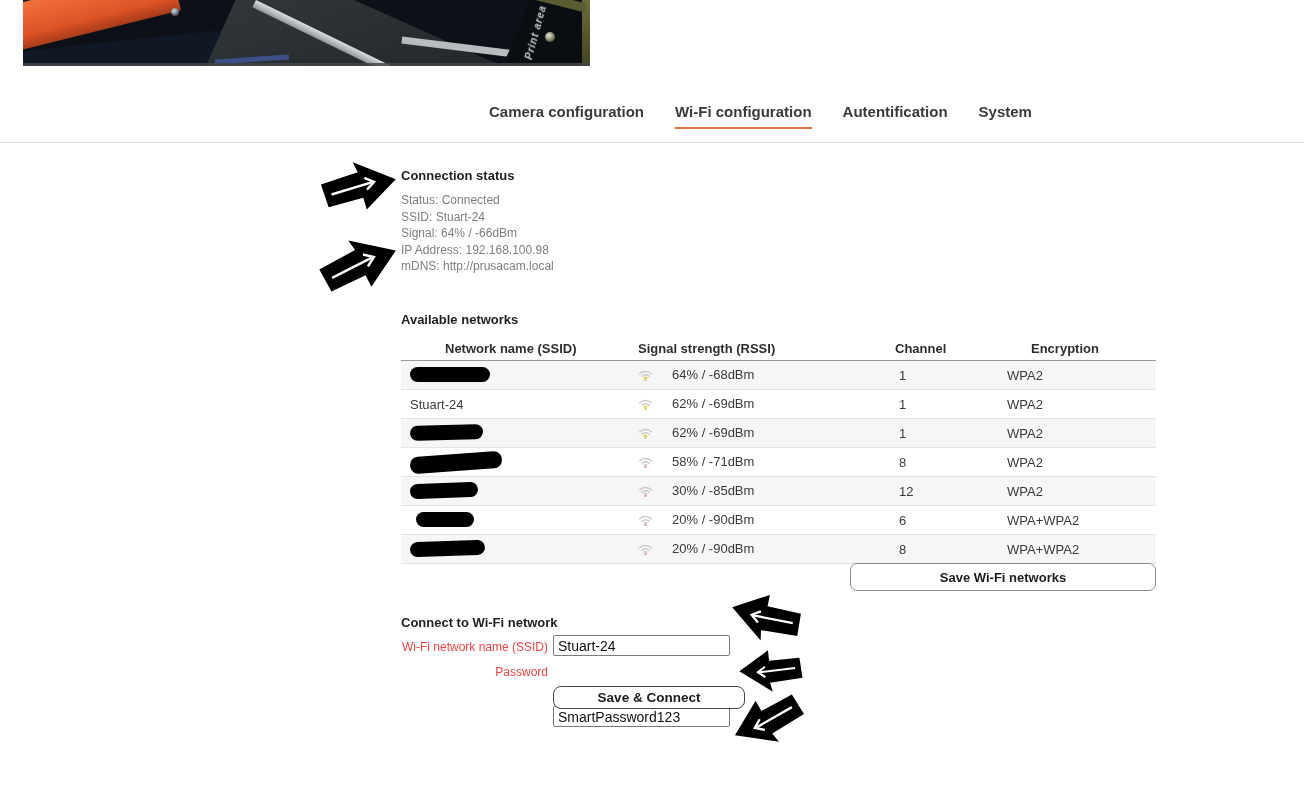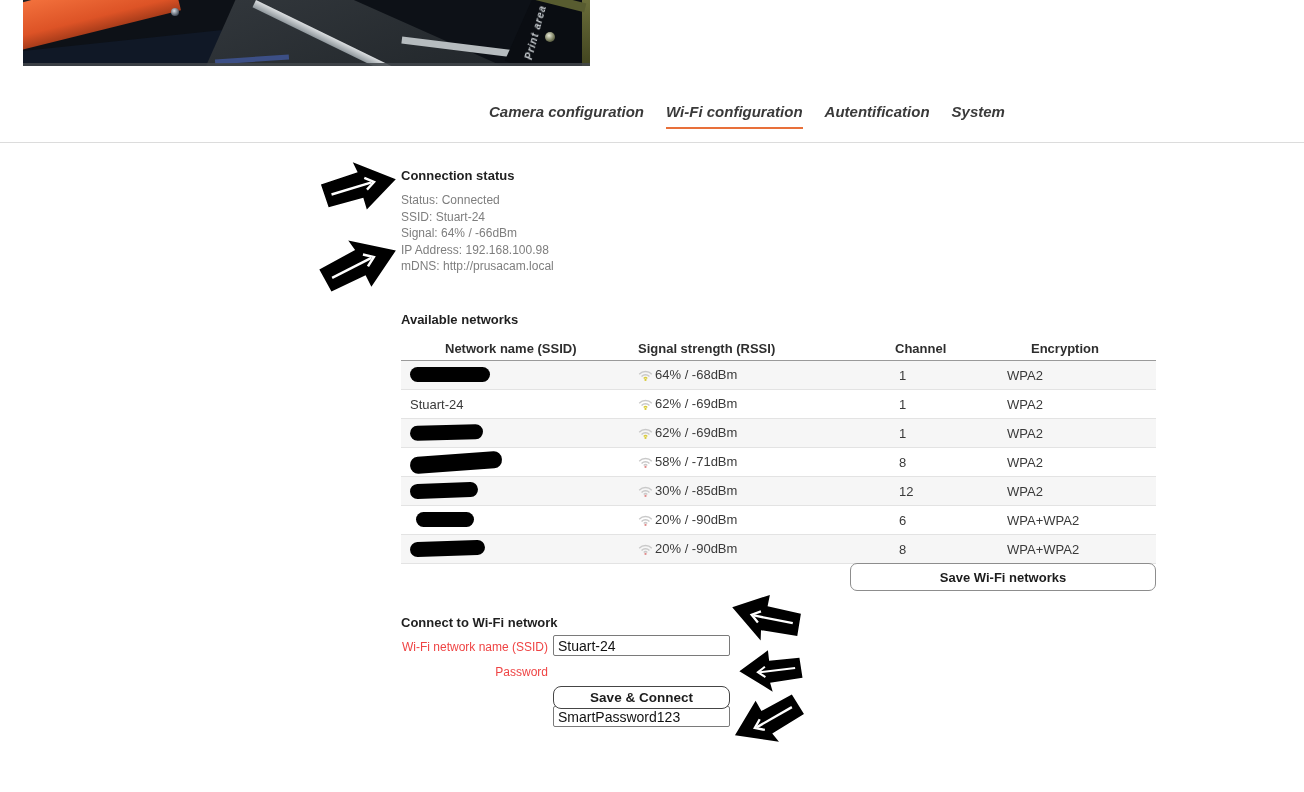--- a/index.html
+++ b/index.html
@@ -26,21 +26,21 @@
   .cam-blue{left:192px;top:57px;width:74px;height:5px;transform:rotate(-4deg);background:#3c4f86;}
   .cam-oliveedge{right:0;top:0;width:8px;height:66px;background:linear-gradient(180deg,#6a6d3a,#41441f);}
   .cam-olivetop{right:4px;top:-3px;width:52px;height:9px;transform:rotate(14deg);background:#585c30;}
   .cam-bottom{left:0;bottom:0;width:100%;height:3px;background:#42474b;opacity:.85;}
   .cam-printarea{left:500px;top:58px;transform:rotate(-75deg);transform-origin:0 0;
                  color:#c9ced2;font-size:10px;font-weight:700;font-style:italic;letter-spacing:1px;
                  white-space:nowrap;filter:blur(.4px);}
 
   
   .navline{position:absolute;left:0;top:142px;width:1304px;height:1px;background:#dcdcdc;}
-  .tabs{position:absolute;left:489px;top:103px;display:flex;gap:22px;font-style:italic;}
+  .tabs{position:absolute;left:489px;top:103px;display:flex;gap:31px;}
   .tab{font-size:15px;font-weight:700;color:#3a3a3a;padding-bottom:7px;border-bottom:2px solid transparent;
        cursor:pointer;white-space:nowrap;}
   .tab.active{border-bottom-color:#e8703a;}
 
   
   .conn-title{position:absolute;left:401px;top:168px;font-size:13px;font-weight:700;color:#1f1f1f;}
   .slines{position:absolute;left:401px;top:192px;}
   .sline{font-size:12px;color:#7e7e7e;line-height:16.5px;}
 
   
@@ -55,21 +55,21 @@
   
   .avail-title{position:absolute;left:401px;top:312px;font-size:13px;font-weight:700;color:#1f1f1f;}
   .table{position:absolute;left:401px;top:339px;width:755px;}
   .thead{position:relative;height:21px;border-bottom:1px solid #9a9a9a;}
   .thead span{position:absolute;top:2px;font-size:13px;font-weight:700;color:#2e2e2e;}
   .h-ssid{left:0;padding-left:44px;} .h-sig{left:237px;} .h-ch{left:494px;} .h-enc{left:606px;margin-left:24px;}
   .net-row{position:relative;height:28px;border-bottom:1px solid #e3e3e3;}
   .net-row:nth-child(odd){background:#f6f6f6;}
   .net-row>div{position:absolute;font-size:13px;color:#3a3a3a;}
   .c-ssid{left:9px;top:7px;}
-  .c-sig{left:237px;top:6px;display:flex;align-items:center;gap:2px;}
+  .c-sig{left:237px;top:6px;display:flex;align-items:center;gap:19px;}
   .c-ch{left:498px;top:7px;}
   .c-enc{left:606px;top:7px;}
   .redact{height:15px;background:#000;border-radius:8px;margin-top:-1px;}
   .net-row:nth-child(1) .redact{width:80px;}
   .net-row:nth-child(3) .redact{width:73px;transform:rotate(-1.5deg);}
   .net-row:nth-child(4) .redact{width:92px;height:17px;transform:rotate(-4deg);}
   .net-row:nth-child(5) .redact{width:68px;transform:rotate(-2deg);}
   .net-row:nth-child(6) .redact{width:58px;margin-left:6px;}
   .net-row:nth-child(7) .redact{width:75px;transform:rotate(-2deg);}
 
@@ -77,21 +77,21 @@
        color:#1c1c1c;cursor:pointer;}
   .scan-btn{left:850px;top:563px;width:306px;height:28px;border:1px solid #8d8d8d;border-radius:7px;font-size:13px;}
 
   
   .connect-title{position:absolute;left:401px;top:615px;font-size:13px;font-weight:700;color:#1f1f1f;}
   .flabel{position:absolute;left:388px;width:160px;text-align:right;font-size:12px;color:#ef4444;}
   .l-ssid{top:640px;} .l-pass{top:665px;}
   .finput{position:absolute;left:553px;width:167px;height:17px;border:1px solid #7a7a7a;border-radius:2px;
           padding:1px 4px;font-family:"Liberation Sans",sans-serif;font-size:14px;color:#111;}
   .i-ssid{top:635px;} .i-pass{top:687px;margin-top:19px;}
-  .save-btn{left:553px;top:686px;width:177px;height:23px;border:1px solid #454545;border-radius:8px;font-size:13.5px;}
+  .save-btn{left:553px;top:686px;width:192px;height:23px;border:1px solid #454545;border-radius:8px;font-size:13.5px;}
   .adv-btn{left:630px;top:732px;width:298px;height:23px;border:1px solid #7a7a7a;border-radius:7px;font-size:13.5px;}
 </style>
 </head>
 <body>
 
 <div class="page">
 
   <div class="cam">
     <div class="cam-darktop"></div>
     <div class="cam-orange"></div>

